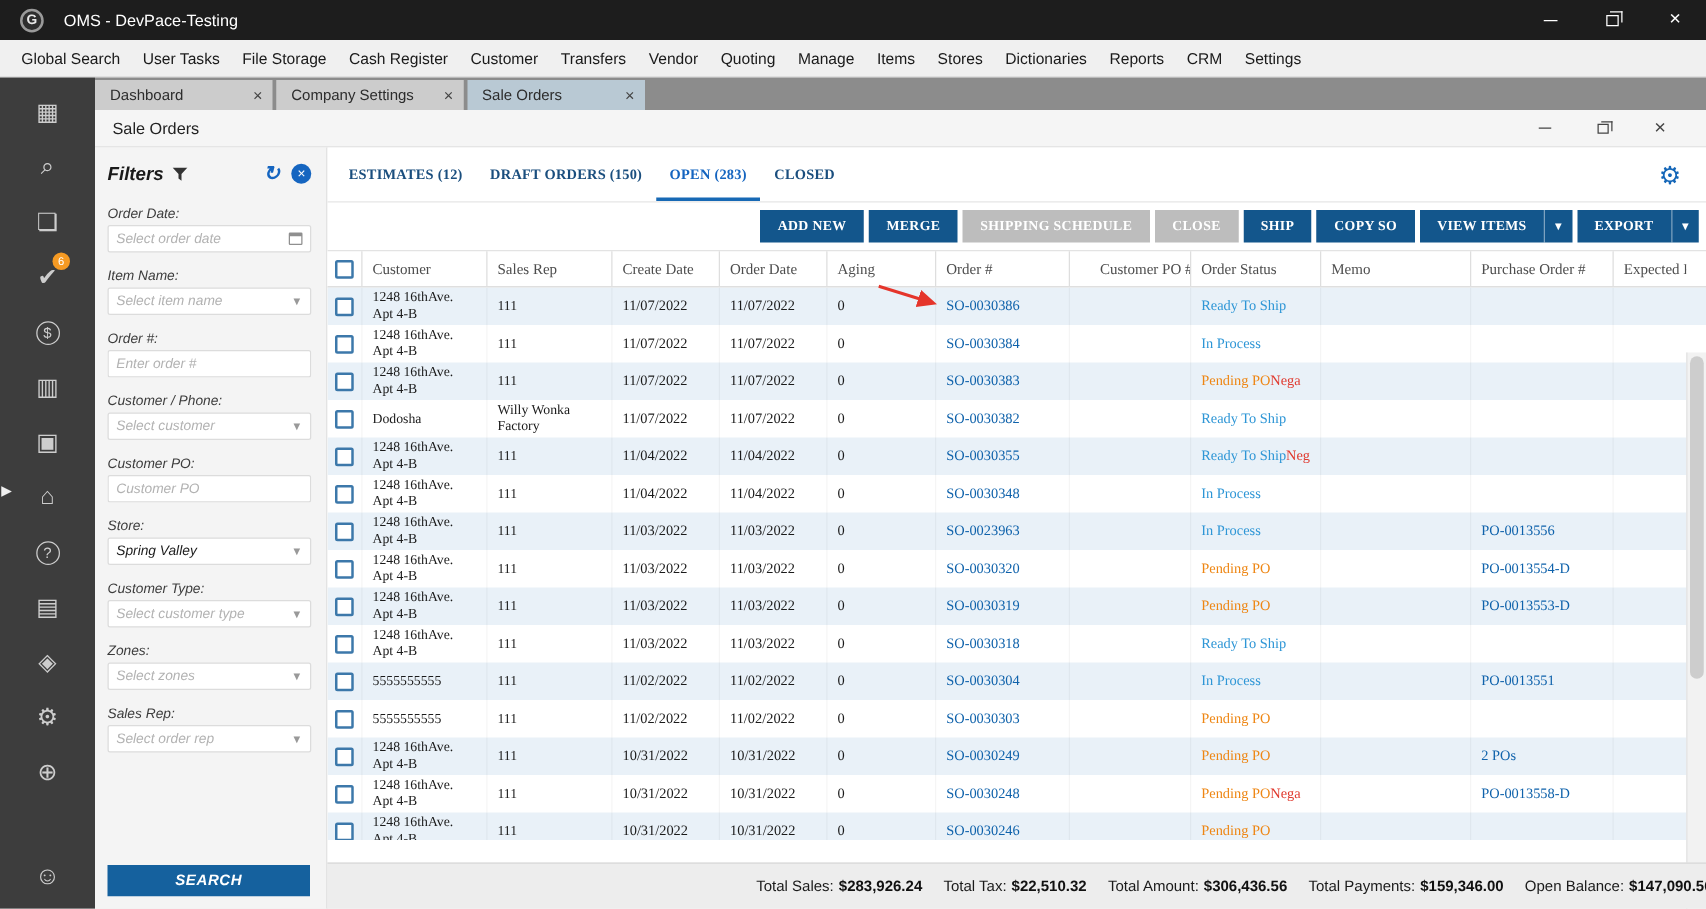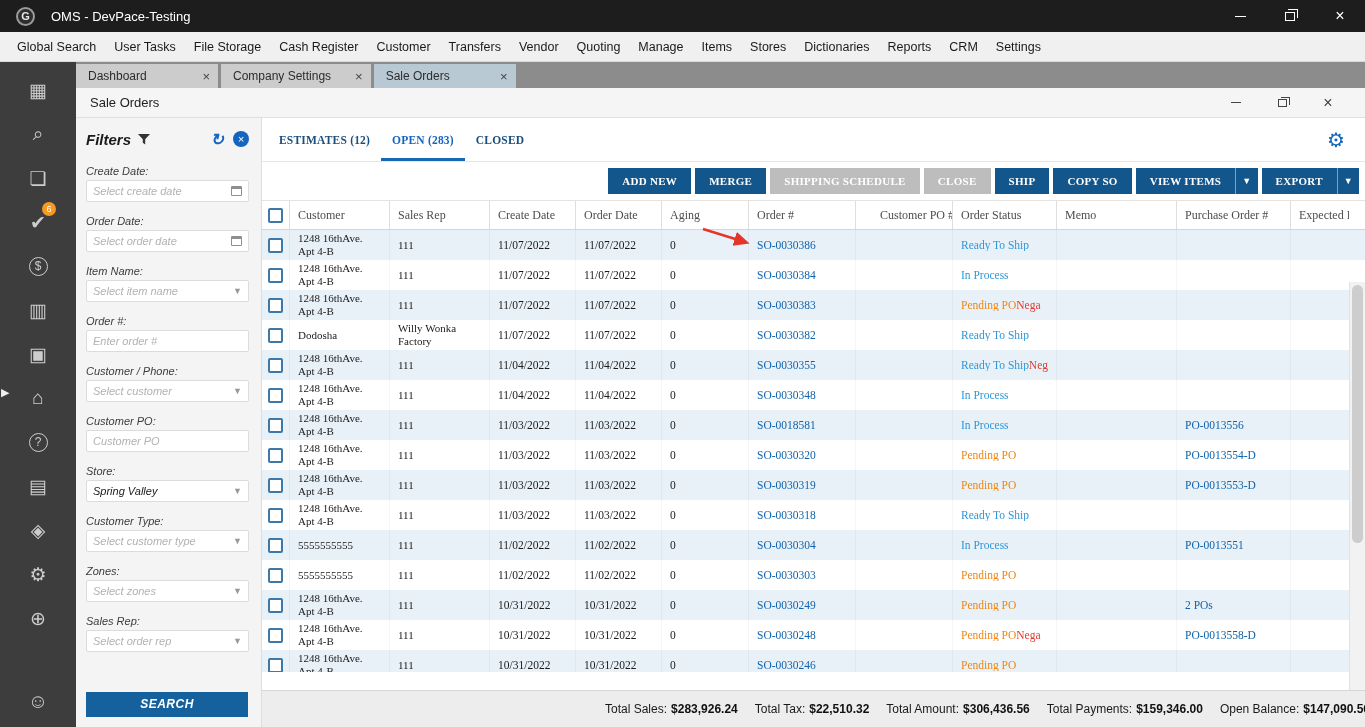--- a/index.html
+++ b/index.html
@@ -295,28 +295,20 @@
         <span class="filters-title">Filters</span>
         <svg class="funnel" width="13" height="11" viewBox="0 0 13 11">
             <polygon points="0,0 12,0 7.2,5.2 7.2,10.5 4.8,8.8 4.8,5.2" fill="#333"></polygon>
           </svg>
         <div class="filters-actions">
           <span class="refresh-ic">↻</span>
           <span class="clear-ic">×</span>
         </div>
       </div>
 
-        <div class="field f-date">
-          <div class="f-label">Create Date:</div>
-          <div class="f-box">
-            <span class="f-text">Select create date</span>
-            <span class="f-cal"></span>
-
-          </div>
-        </div>
 
         <div class="field f-date">
           <div class="f-label">Order Date:</div>
           <div class="f-box">
             <span class="f-text">Select order date</span>
             <span class="f-cal"></span>
 
           </div>
         </div>
 
@@ -392,20 +384,21 @@
 
       <div class="search-btn">SEARCH</div>
     </div>
 
     <div class="content">
 
       <div class="viewtabs">
 
           <div class="vtab">ESTIMATES (12)</div>
 
+          <div class="vtab">DRAFT ORDERS (150)</div>
 
           <div class="vtab active">OPEN (283)</div>
 
           <div class="vtab">CLOSED</div>
 
         <span class="gear">⚙</span>
       </div>
 
       <div class="toolbar">
 
@@ -629,21 +622,21 @@
             <div class="tr">
               <div class="td col-cb">
                 <span class="cb"></span>
               </div>
               <div class="td col-customer wrap">1248 16thAve. Apt 4-B</div>
               <div class="td col-rep wrap">111</div>
               <div class="td col-cdate">11/03/2022</div>
               <div class="td col-odate">11/03/2022</div>
               <div class="td col-aging">0</div>
               <div class="td col-order">
-                <a class="link">SO-0018581</a>
+                <a class="link">SO-0023963</a>
               </div>
               <div class="td col-cpo"></div>
               <div class="td col-status">
                 <span class="status st-inprocess">In Process</span>
                 <span class="status-extra"></span>
               </div>
               <div class="td col-memo"></div>
               <div class="td col-po">
                 <a class="link">PO-0013556</a>
               </div>

